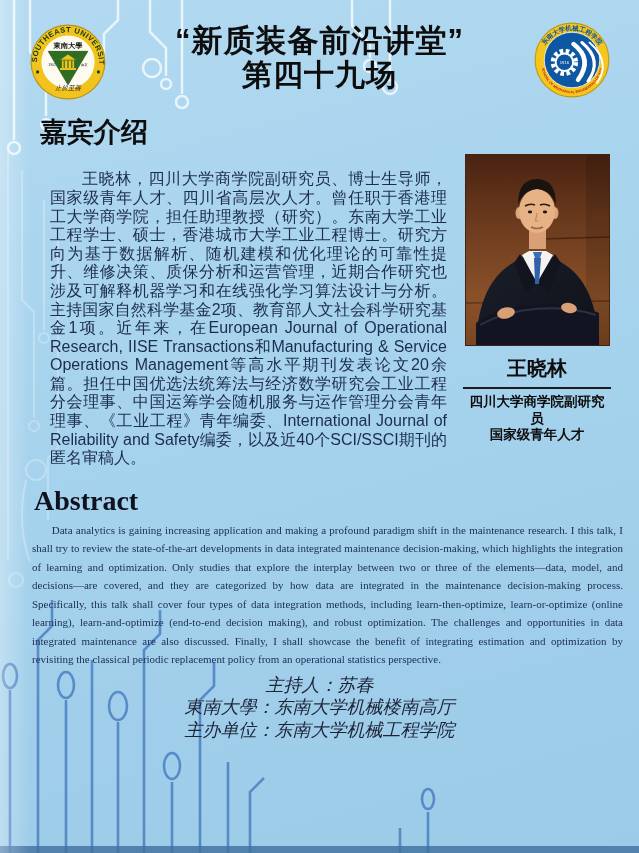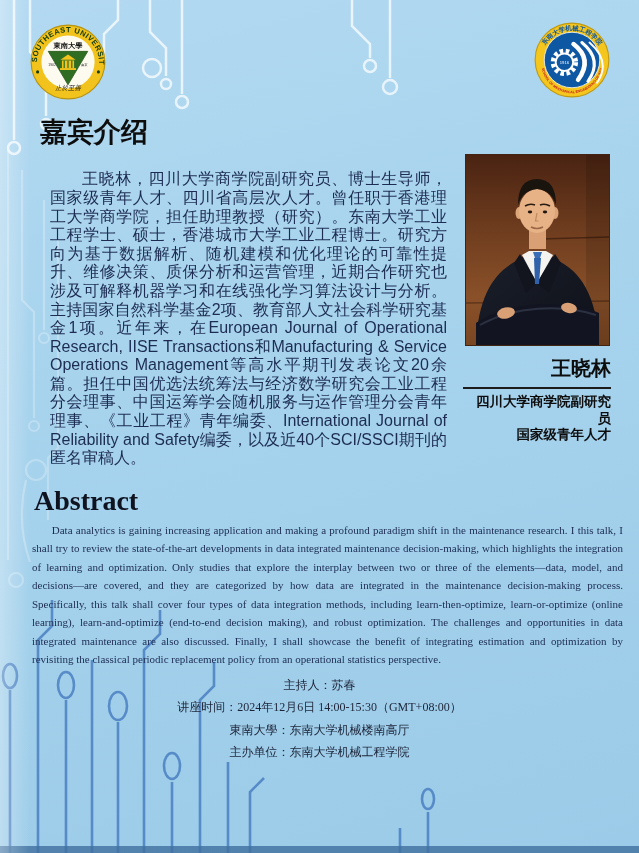--- a/index.html
+++ b/index.html
@@ -25,35 +25,35 @@
   .lecture-title { margin:14px 10px 0 10px; text-align:center;
     font-family:"Liberation Serif", serif; font-weight:700;
     font-size:24.5px; line-height:1.22; color:#10141f; }
 
   .guest-heading { margin:9px 0 0 40px; font-size:27px; font-weight:700;
     color:#0d0d0d; line-height:1.05; }
 
   .guest-row { display:flex; margin:8px 28px 0 34px; }
   .bio { width:424px; margin:16px; font-size:16px; line-height:18.6px;
     text-align:justify; text-indent:2em; color:#1c2c52; }
-  .speaker-card { flex:1; text-align:right; padding-top:0; }
+  .speaker-card { flex:1; text-align:center; padding-top:0; }
   .speaker-photo { display:block; margin:0 auto; border:1px solid #432410; }
   .speaker-name { font-size:20px; font-weight:700; color:#0d0d0d; margin-top:9px; }
   .speaker-divider { width:148px; height:2px; background:#1c1c1c; margin:5px auto 5px auto; }
   .speaker-title { font-size:13.5px; font-weight:700; color:#0d0d0d; line-height:1.2; }
 
   .abstract-heading { margin:2px 0 0 34px; font-family:"Liberation Serif", serif;
     font-weight:700; font-size:28px; line-height:1.1; color:#0f1320; }
   .abstract-text { margin:4px 16px 0 32px; font-family:"Liberation Serif", serif;
     font-size:11px; line-height:18.5px; text-align:justify; text-indent:1.8em;
     color:#1c2c52; }
 
   .footer { margin-top:5px; text-align:center;
     font-family:"Liberation Serif", serif; color:#1d2438; }
-  .footer-line { font-size:12px; line-height:22.5px; }
+  .footer-line { font-size:18px; line-height:22.5px;font-style:italic; }
 </style>
 </head>
 <body>
 
 <div class="poster">
 
   <svg class="bg-circuits" width="639" height="853" viewBox="0 0 639 853" aria-hidden="true">
 
     <g stroke="#ffffff" stroke-opacity="0.72" stroke-width="2.5" fill="none">
       <path d="M14,0 V140"></path>
@@ -157,20 +157,24 @@
           <circle cx="40" cy="53" r="11.5" stroke-width="2.5"></circle>
         </g>
         <g stroke="#ffffff" fill="none" stroke-linecap="round">
           <path d="M52,29 q26,20 6,47" stroke-width="6"></path>
           <path d="M63,27 q28,23 8,51" stroke-width="4"></path>
           <path d="M73,27 q29,25 10,53" stroke-width="2.5"></path>
         </g>
         <text x="40" y="55.5" text-anchor="middle" font-size="5.5" fill="#ffffff">1916</text>
       </svg>
 
+      <div class="series-title">
+        <div class="series-line1">“新质装备前沿讲堂”</div>
+        <div class="series-line2">第四十九场</div>
+      </div>
     </div>
 
     <div class="lecture-title">
     </div>
 
     <div class="guest-heading">嘉宾介绍</div>
 
     <div class="guest-row">
       <p class="bio">王晓林，四川大学商学院副研究员、博士生导师，国家级青年人才、四川省高层次人才。曾任职于香港理工大学商学院，担任助理教授（研究）。东南大学工业工程学士、硕士，香港城市大学工业工程博士。研究方向为基于数据解析、随机建模和优化理论的可靠性提升、维修决策、质保分析和运营管理，近期合作研究也涉及可解释机器学习和在线强化学习算法设计与分析。主持国家自然科学基金2项、教育部人文社会科学研究基金1项。近年来，在European Journal of Operational Research, IISE Transactions和Manufacturing &amp; Service Operations Management等高水平期刊发表论文20余篇。担任中国优选法统筹法与经济数学研究会工业工程分会理事、中国运筹学会随机服务与运作管理分会青年理事、《工业工程》青年编委、International Journal of Reliability and Safety编委，以及近40个SCI/SSCI期刊的匿名审稿人。</p>
 
@@ -222,19 +226,18 @@
         <div class="speaker-title">四川大学商学院副研究员</div>
         <div class="speaker-title">国家级青年人才</div>
       </div>
     </div>
 
     <div class="abstract-heading">Abstract</div>
     <p class="abstract-text">Data analytics is gaining increasing application and making a profound paradigm shift in the maintenance research. I this talk, I shall try to review the state-of-the-art developments in data integrated maintenance decision-making, which highlights the integration of learning and optimization. Only studies that explore the interplay between two or three of the elements—data, model, and decisions—are covered, and they are categorized by how data are integrated in the maintenance decision-making process. Specifically, this talk shall cover four types of data integration methods, including learn-then-optimize, learn-or-optimize (online learning), learn-and-optimize (end-to-end decision making), and robust optimization. The challenges and opportunities in data integrated maintenance are also discussed. Finally, I shall showcase the benefit of integrating estimation and optimization by revisiting the classical periodic replacement policy from an operational statistics perspective.</p>
 
     <div class="footer">
       <div class="footer-line">主持人：苏春</div>
-      <div class="footer-line">讲座时间：2024年12月6日 14:00-15:30（GMT+08:00）</div>
       <div class="footer-line">東南大學：东南大学机械楼南高厅</div>
       <div class="footer-line">主办单位：东南大学机械工程学院</div>
     </div>
 
   </div>
 </div>
 
 </body></html>

